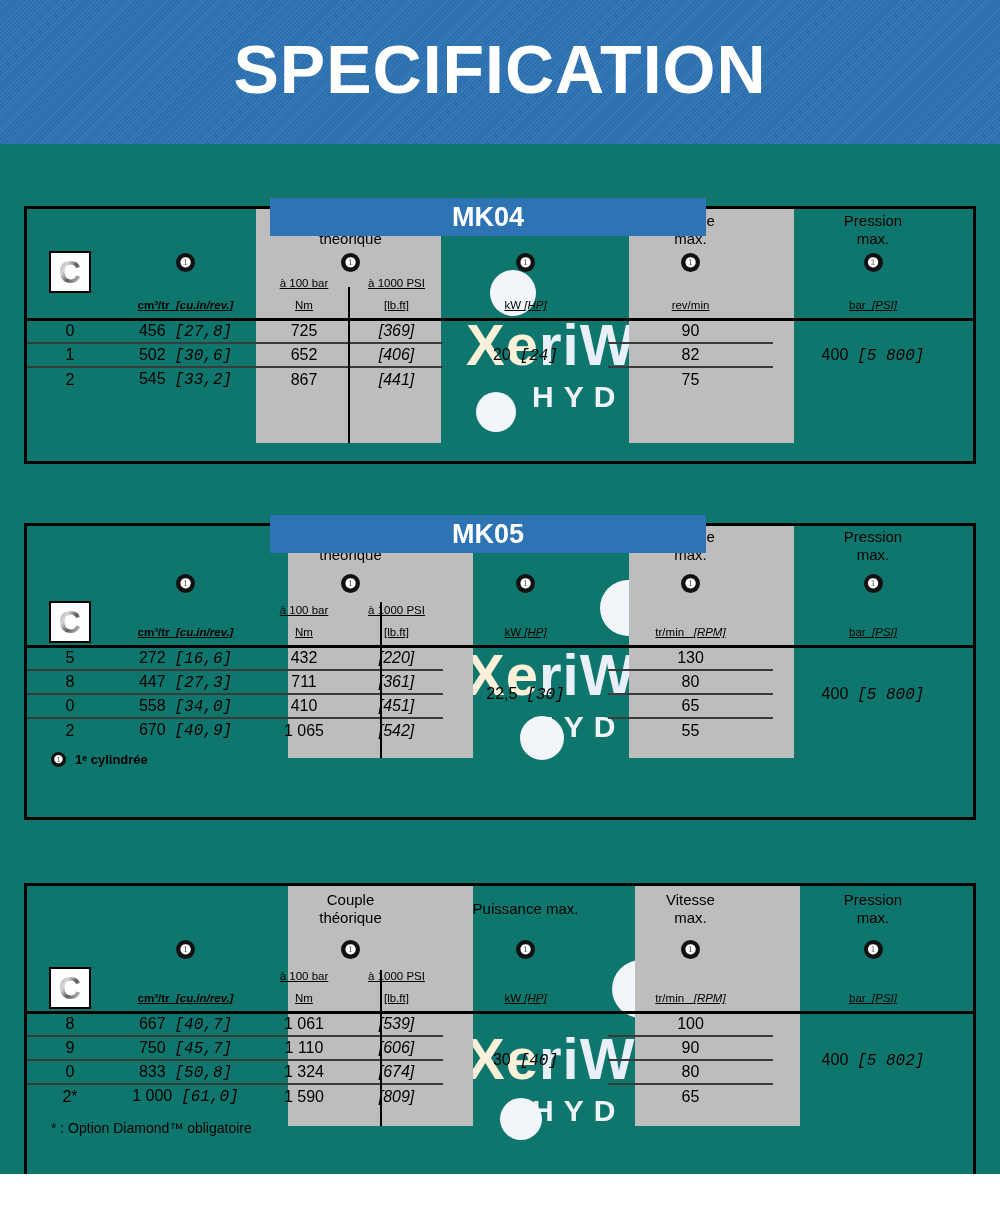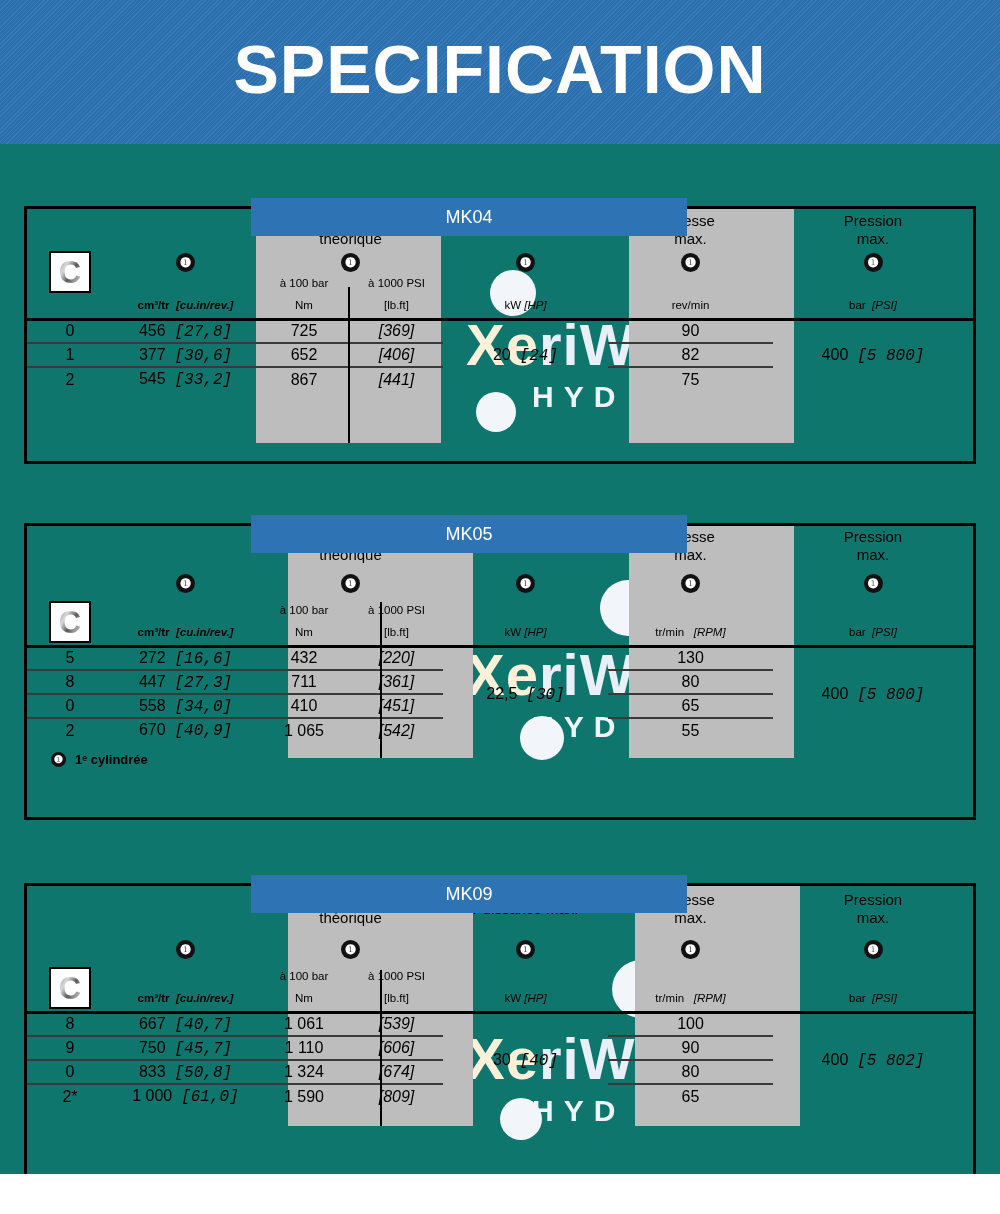--- a/index.html
+++ b/index.html
@@ -78,27 +78,27 @@
   .block {
     position: absolute;
     left: 24px;
     width: 952px;
     border: 3px solid #000000;
     background: transparent;
     z-index: 1;
   }
   .block-title {
     position: absolute;
-    left: 251px;
+    left: 270px;
     width: 436px;
     height: 38px;
     background: #2E74B5;
     color: #ffffff;
-    font-size: 18px;
-    font-weight: normal;
+    font-size: 27px;
+    font-weight: bold;
     display: flex;
     align-items: center;
     justify-content: center;
     z-index: 3;
     line-height: 1;
   }
 
   .tbl-wrap {
     position: relative;
     width: 100%;
@@ -141,20 +141,21 @@
     font-size: 15px;
     font-weight: bold;
     color: #000;
     line-height: 1.2;
   }
   .hdr-unit {
     font-size: 11.5px;
     font-weight: bold;
     color: #000;
     white-space: nowrap;
+    text-decoration: underline;
   }
   .hdr-unit .it { font-style: italic; }
   .u-cmtr { font-size: 11.5px; font-weight: bold; }
   .u-it { font-style: italic; font-weight: bold; }
 
   .marker {
     display: inline-block;
     width: 19px; height: 19px;
     border-radius: 50%;
     background: #111;
@@ -358,21 +359,21 @@
           </td>
           <td class="d-val rule-thick">90</td>
           <td class="d-val rule-thick" rowspan="3">
             <span>400</span>
             &nbsp;<span class="br">[5 800]</span>
           </td>
         </tr>
         <tr>
           <td class="d-code rule-thin" style="height:24px;">1</td>
           <td class="d-val rule-thin">
-            <span>377</span>
+            <span>502</span>
             &nbsp;<span class="br">[30,6]</span>
           </td>
           <td class="d-val rule-thin">652</td>
           <td class="d-imp rule-thin">[406]</td>
           <td class="d-val rule-thin">82</td>
         </tr>
         <tr>
           <td class="d-code rule-thin" style="height:24px;">2</td>
           <td class="d-val rule-thin">
             <span>545</span>
@@ -517,21 +518,20 @@
         </table>
 
       <div class="footnote">
         <span class="marker sm">❶</span>
         <span class="fn-txt">1ᵉ cylindrée</span>
       </div>
       <div class="pad-b"></div>
     </div>
   </div>
 
-  <div class="block-title" style="top:875px;">MK09</div>
   <div class="block" style="top:883px; height:305px;">
     <div class="tbl-wrap">
       <div class="band" style="left:261px; width:185px; height:240px;"></div>
       <div class="band" style="left:608px; width:165px; height:240px;"></div>
       <div class="vdiv" style="left:353px; top:84px; height:156px;"></div>
 
       <table class="spec">
         <colgroup>
           <col class="c-code">
             <col class="c-disp">
@@ -645,17 +645,18 @@
             <span>1 000</span>
             &nbsp;<span class="br">[61,0]</span>
           </td>
           <td class="d-val rule-thin">1 590</td>
           <td class="d-imp rule-thin">[809]</td>
           <td class="d-val rule-thin">65</td>
         </tr>
       </tbody>
         </table>
 
+      <div class="footnote-star">* : Option Diamond™ obligatoire</div>
       <div class="pad-b"></div>
     </div>
   </div>
 
 </div>
 
 </body></html>

